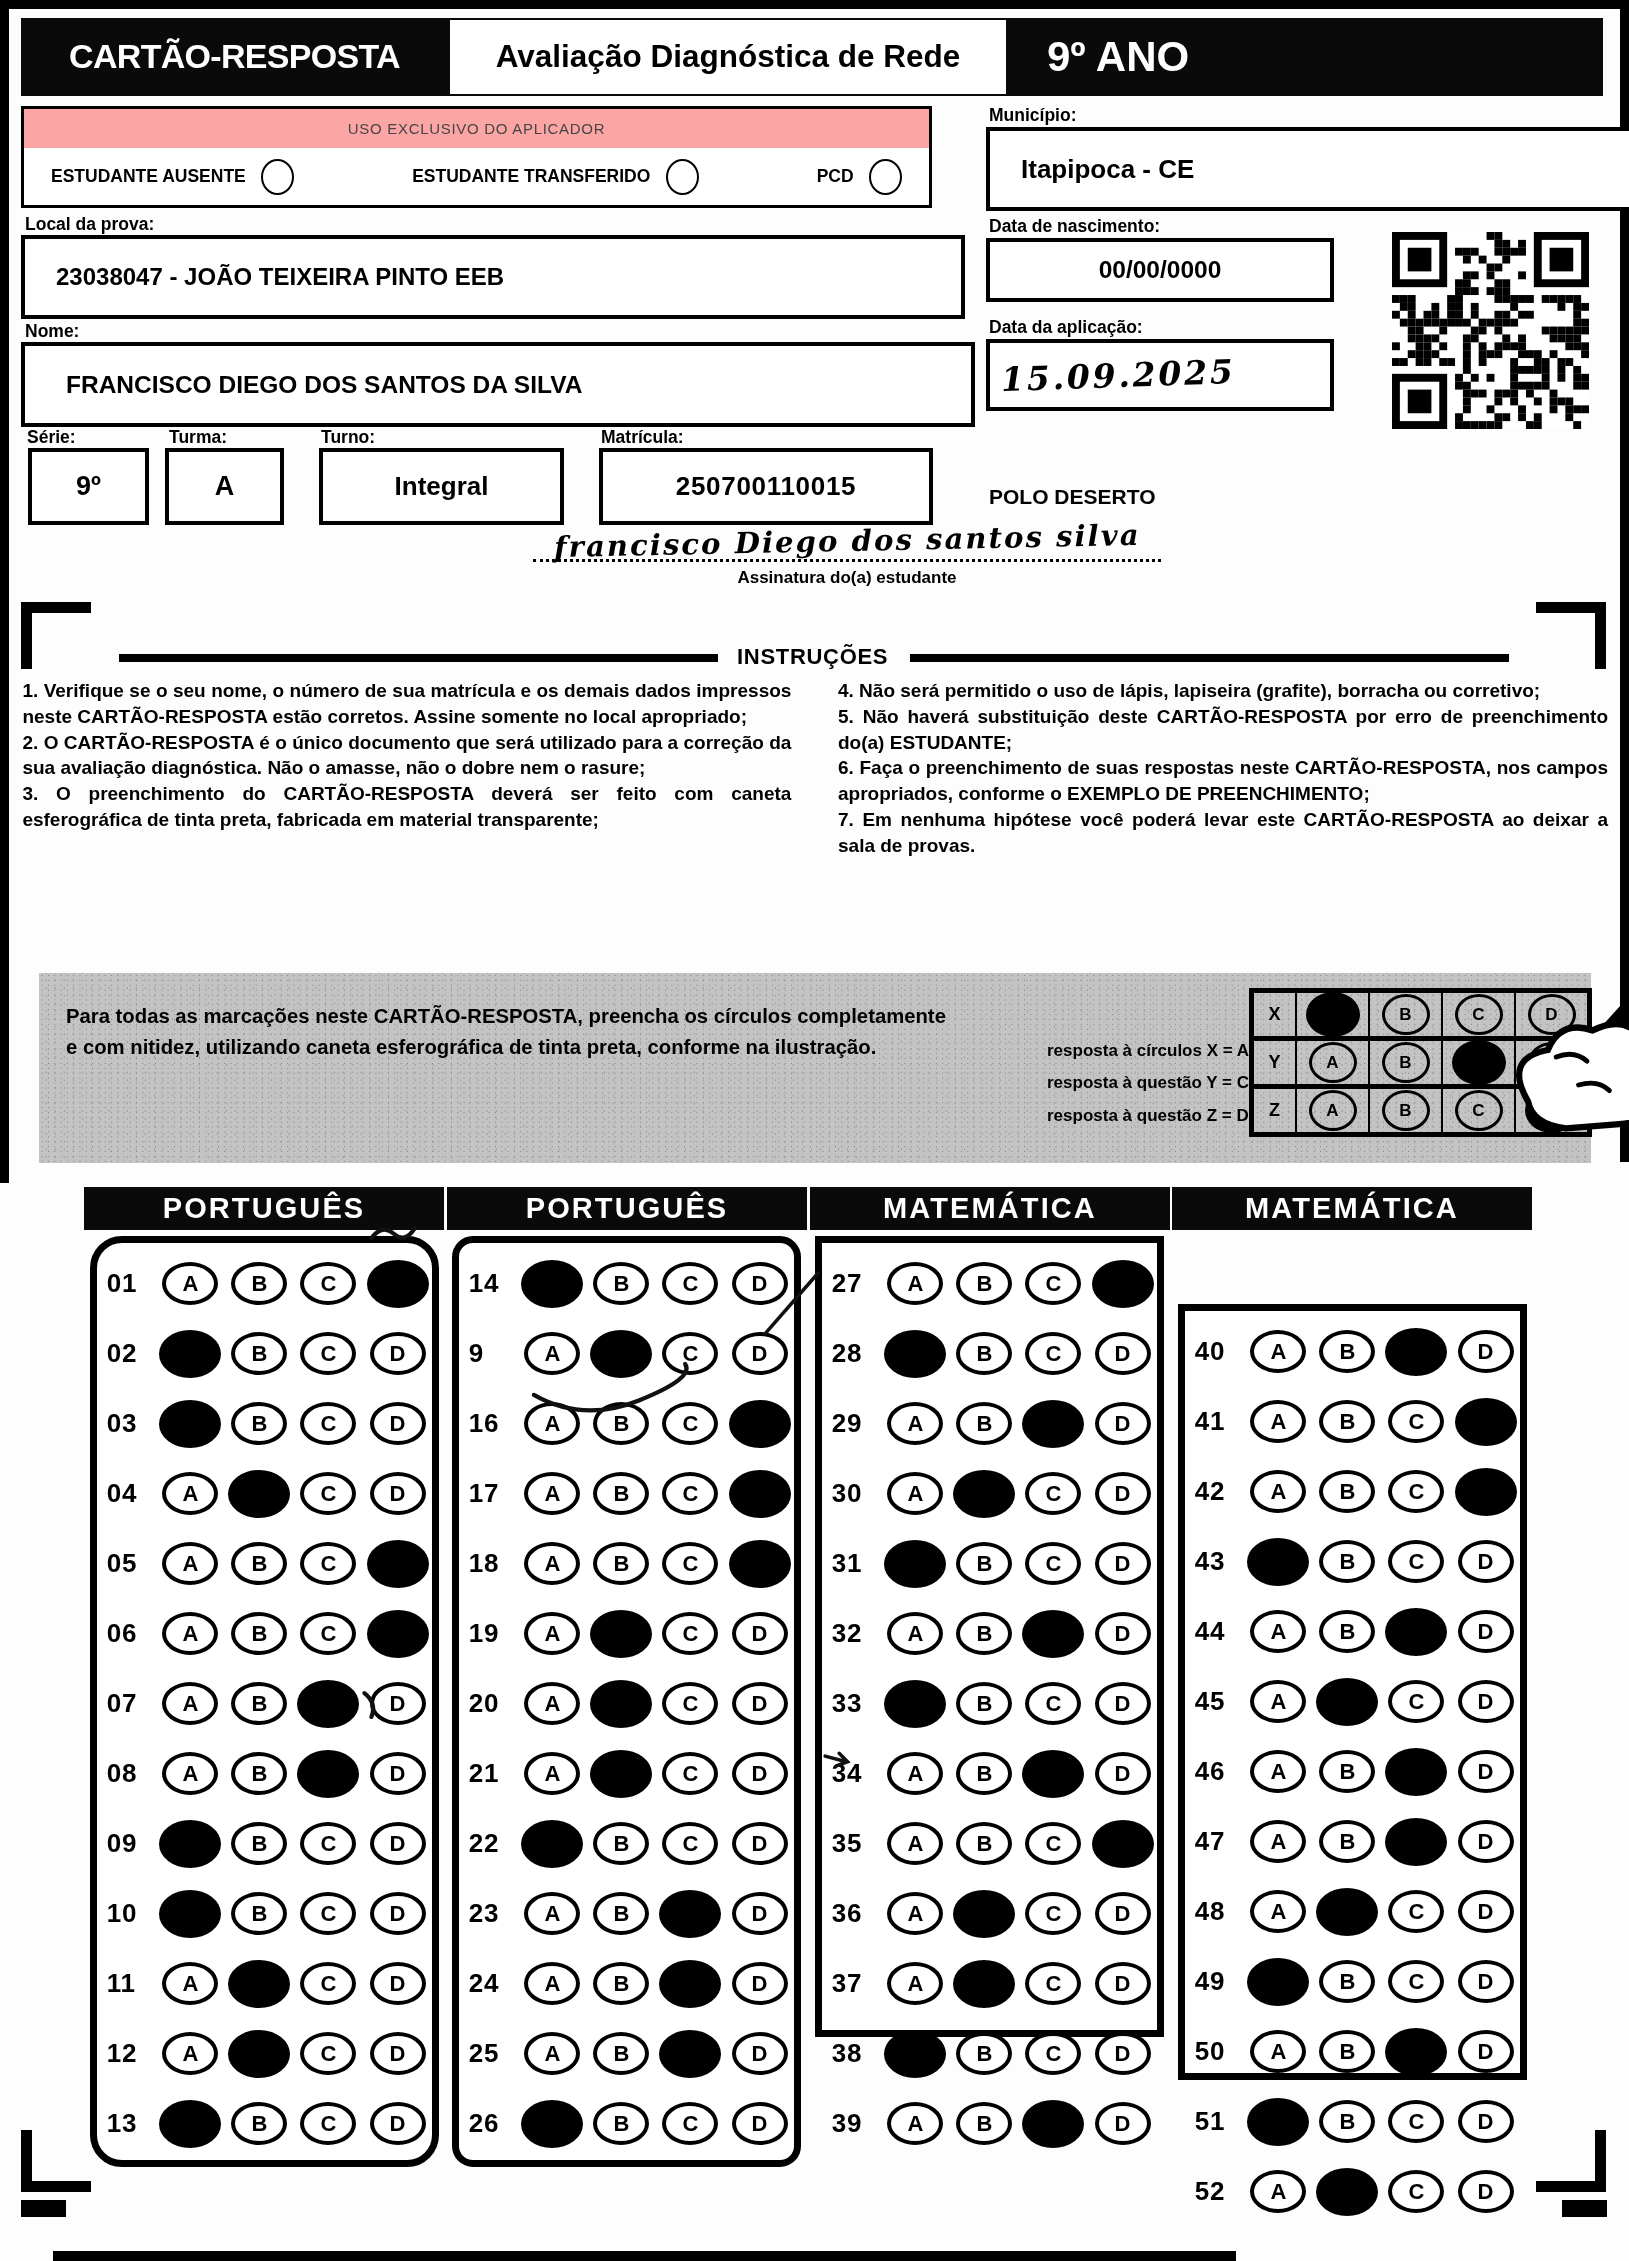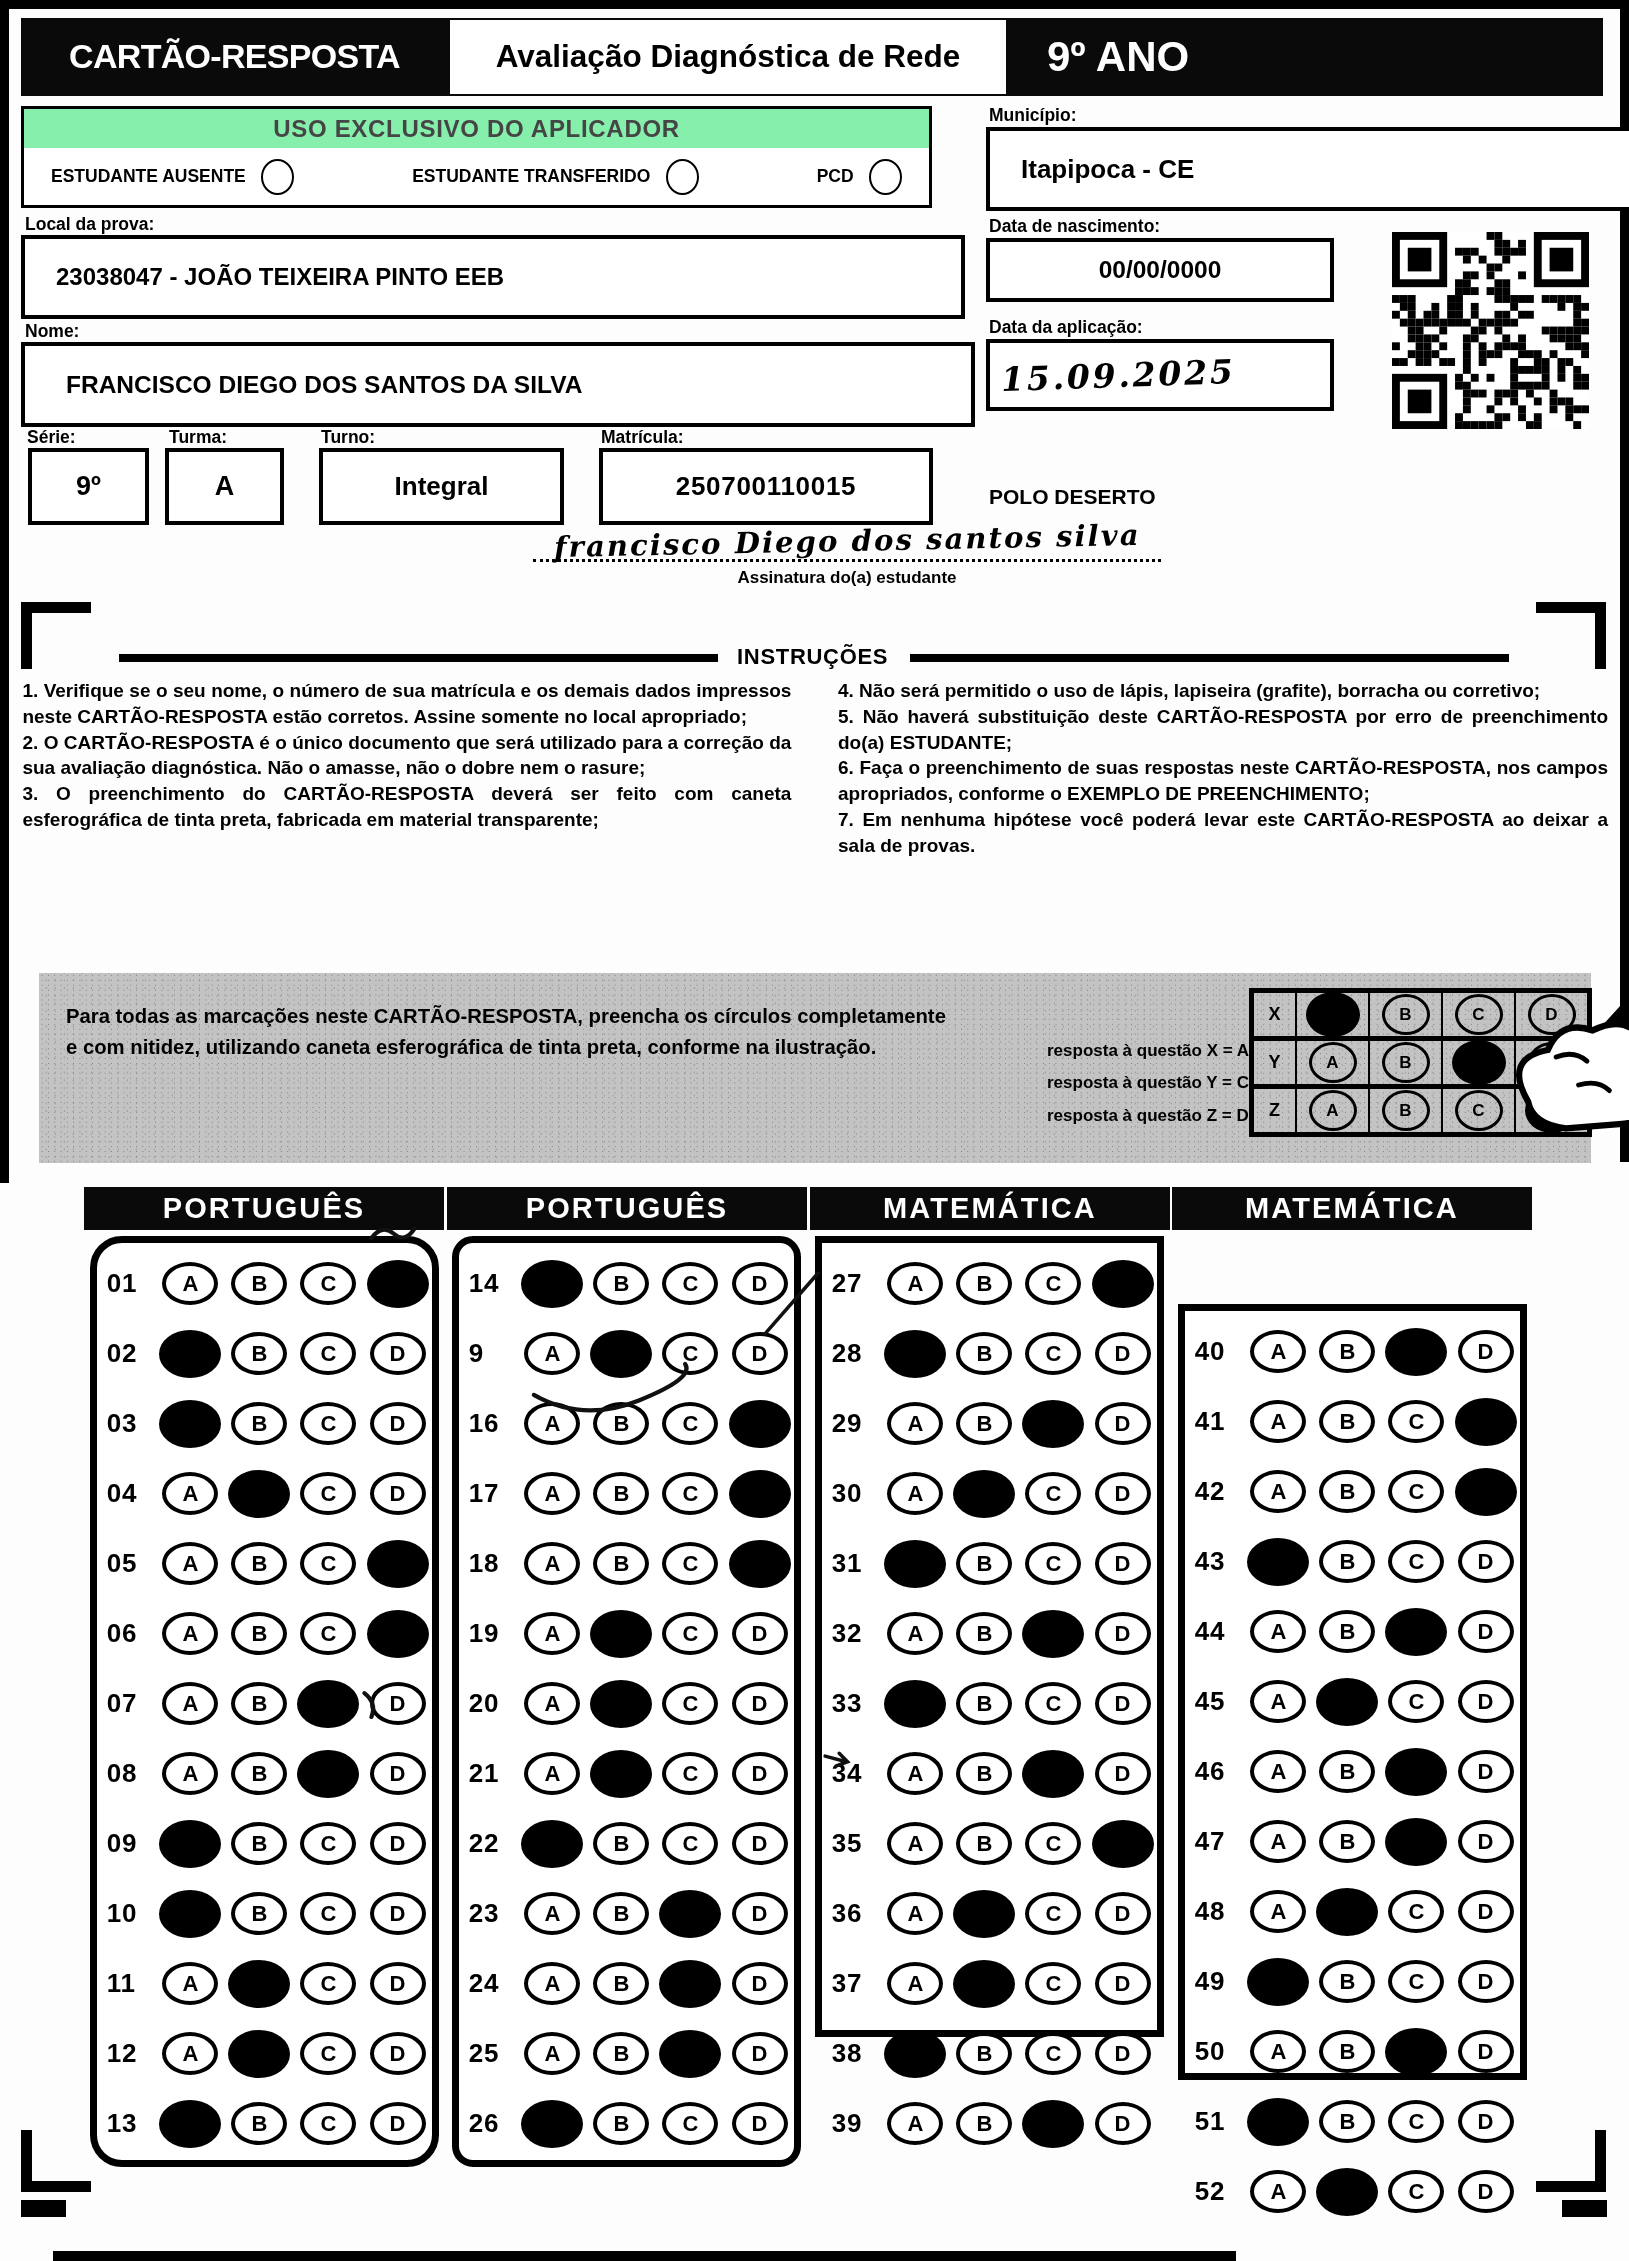--- a/index.html
+++ b/index.html
@@ -9,22 +9,22 @@
   .edge{position:absolute;background:#000;}
   
   .hdr-black{position:absolute;background:#0a0a0a;color:#fff;display:flex;align-items:center;justify-content:center;}
   .hdr-white{position:absolute;background:#fff;border:2.8px solid #0a0a0a;display:flex;align-items:center;justify-content:center;}
   
   .lbl{position:absolute;font-weight:bold;font-size:17.5px;}
   .fbox{position:absolute;background:#fff;border:4.2px solid #000;display:flex;align-items:center;font-weight:bold;}
   .fbox.center{justify-content:center;}
   
   #applicator{position:absolute;border:3.5px solid #000;background:#fff;}
-  #applicator .bar{background:#86efac;color:#454545;height:39px;display:flex;align-items:center;justify-content:center;
-                   font-weight:bold;font-size:24px;letter-spacing:0.7px;}
+  #applicator .bar{background:#fca5a5;color:#454545;height:39px;display:flex;align-items:center;justify-content:center;
+                   font-weight:normal;font-size:15px;letter-spacing:0.7px;}
   #applicator .opts{display:flex;align-items:center;justify-content:space-between;padding:0 27px;height:57px;}
   .opt{display:flex;align-items:center;gap:15.4px;font-weight:bold;font-size:17.5px;}
   .opt .circle{width:29px;height:32px;border:2.8px solid #000;border-radius:50%;background:#fff;}
   
   #sig-line{border-bottom:3.5px dotted #000;}
   .handwrite{font-family:"DejaVu Serif",serif;font-style:italic;font-weight:bold;}
   
   #instr-title{position:absolute;font-weight:bold;font-size:22px;letter-spacing:0.7px;}
   .instr-col{position:absolute;font-weight:bold;font-size:19px;line-height:1.36;text-align:justify;}
   .instr-col p{margin:0;}
@@ -395,21 +395,21 @@
   <div class="instr-col" style="left:838px;top:678px;width:770px">
       <p>4. Não será permitido o uso de lápis, lapiseira (grafite), borracha ou corretivo;</p>
       <p>5. Não haverá substituição deste CARTÃO-RESPOSTA por erro de preenchimento do(a) ESTUDANTE;</p>
       <p>6. Faça o preenchimento de suas respostas neste CARTÃO-RESPOSTA, nos campos apropriados, conforme o EXEMPLO DE PREENCHIMENTO;</p>
       <p>7. Em nenhuma hipótese você poderá levar este CARTÃO-RESPOSTA ao deixar a sala de provas.</p>
     </div>
 
   <div id="example" style="left:39px;top:973px;width:1552px;height:190px">
     <div id="example-text">Para todas as marcações neste CARTÃO-RESPOSTA, preencha os círculos completamente e com nitidez, utilizando caneta esferográfica de tinta preta, conforme na ilustração.</div>
     <div id="example-legend">
-        <div>resposta à questão X = A</div>
+        <div>resposta à círculos X = A</div>
         <div>resposta à questão Y = C</div>
         <div>resposta à questão Z = D</div>
       </div>
     <div id="ex-grid">
         <div class="exrow">
           <div class="exlab">X</div>
           <div class="excell">
             <div class="exbub filled"></div>
           </div>
           <div class="excell">

